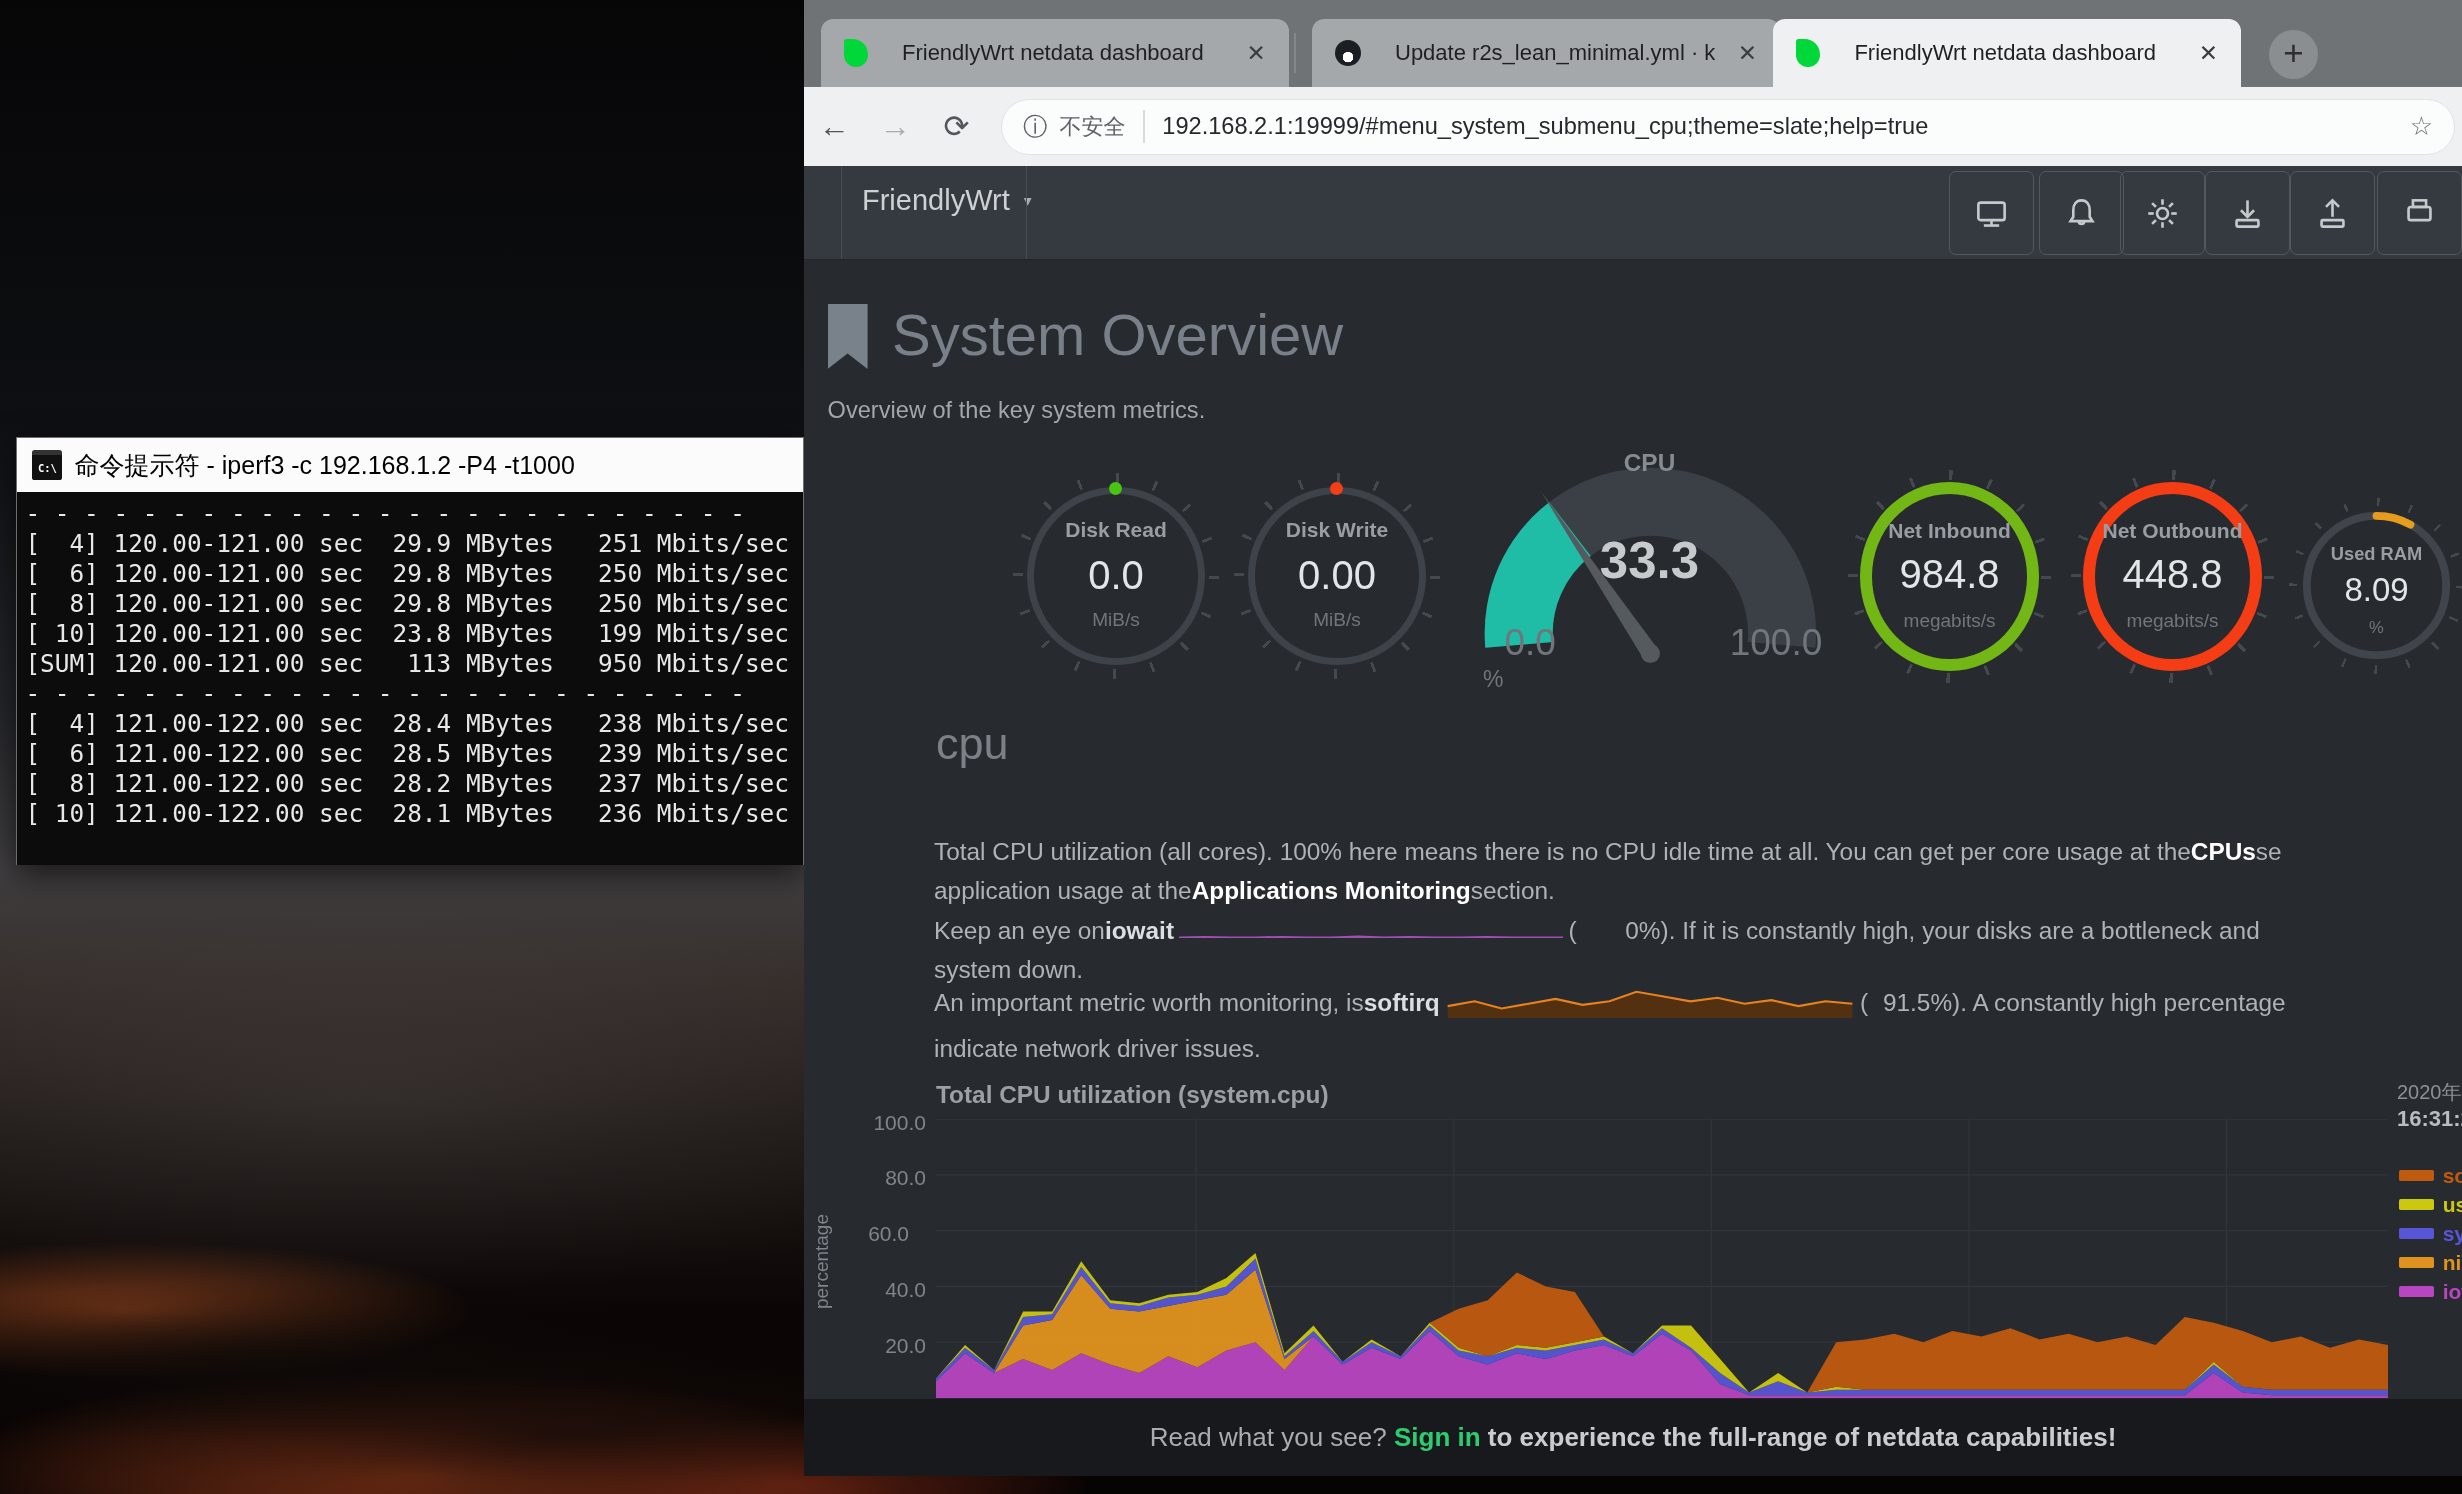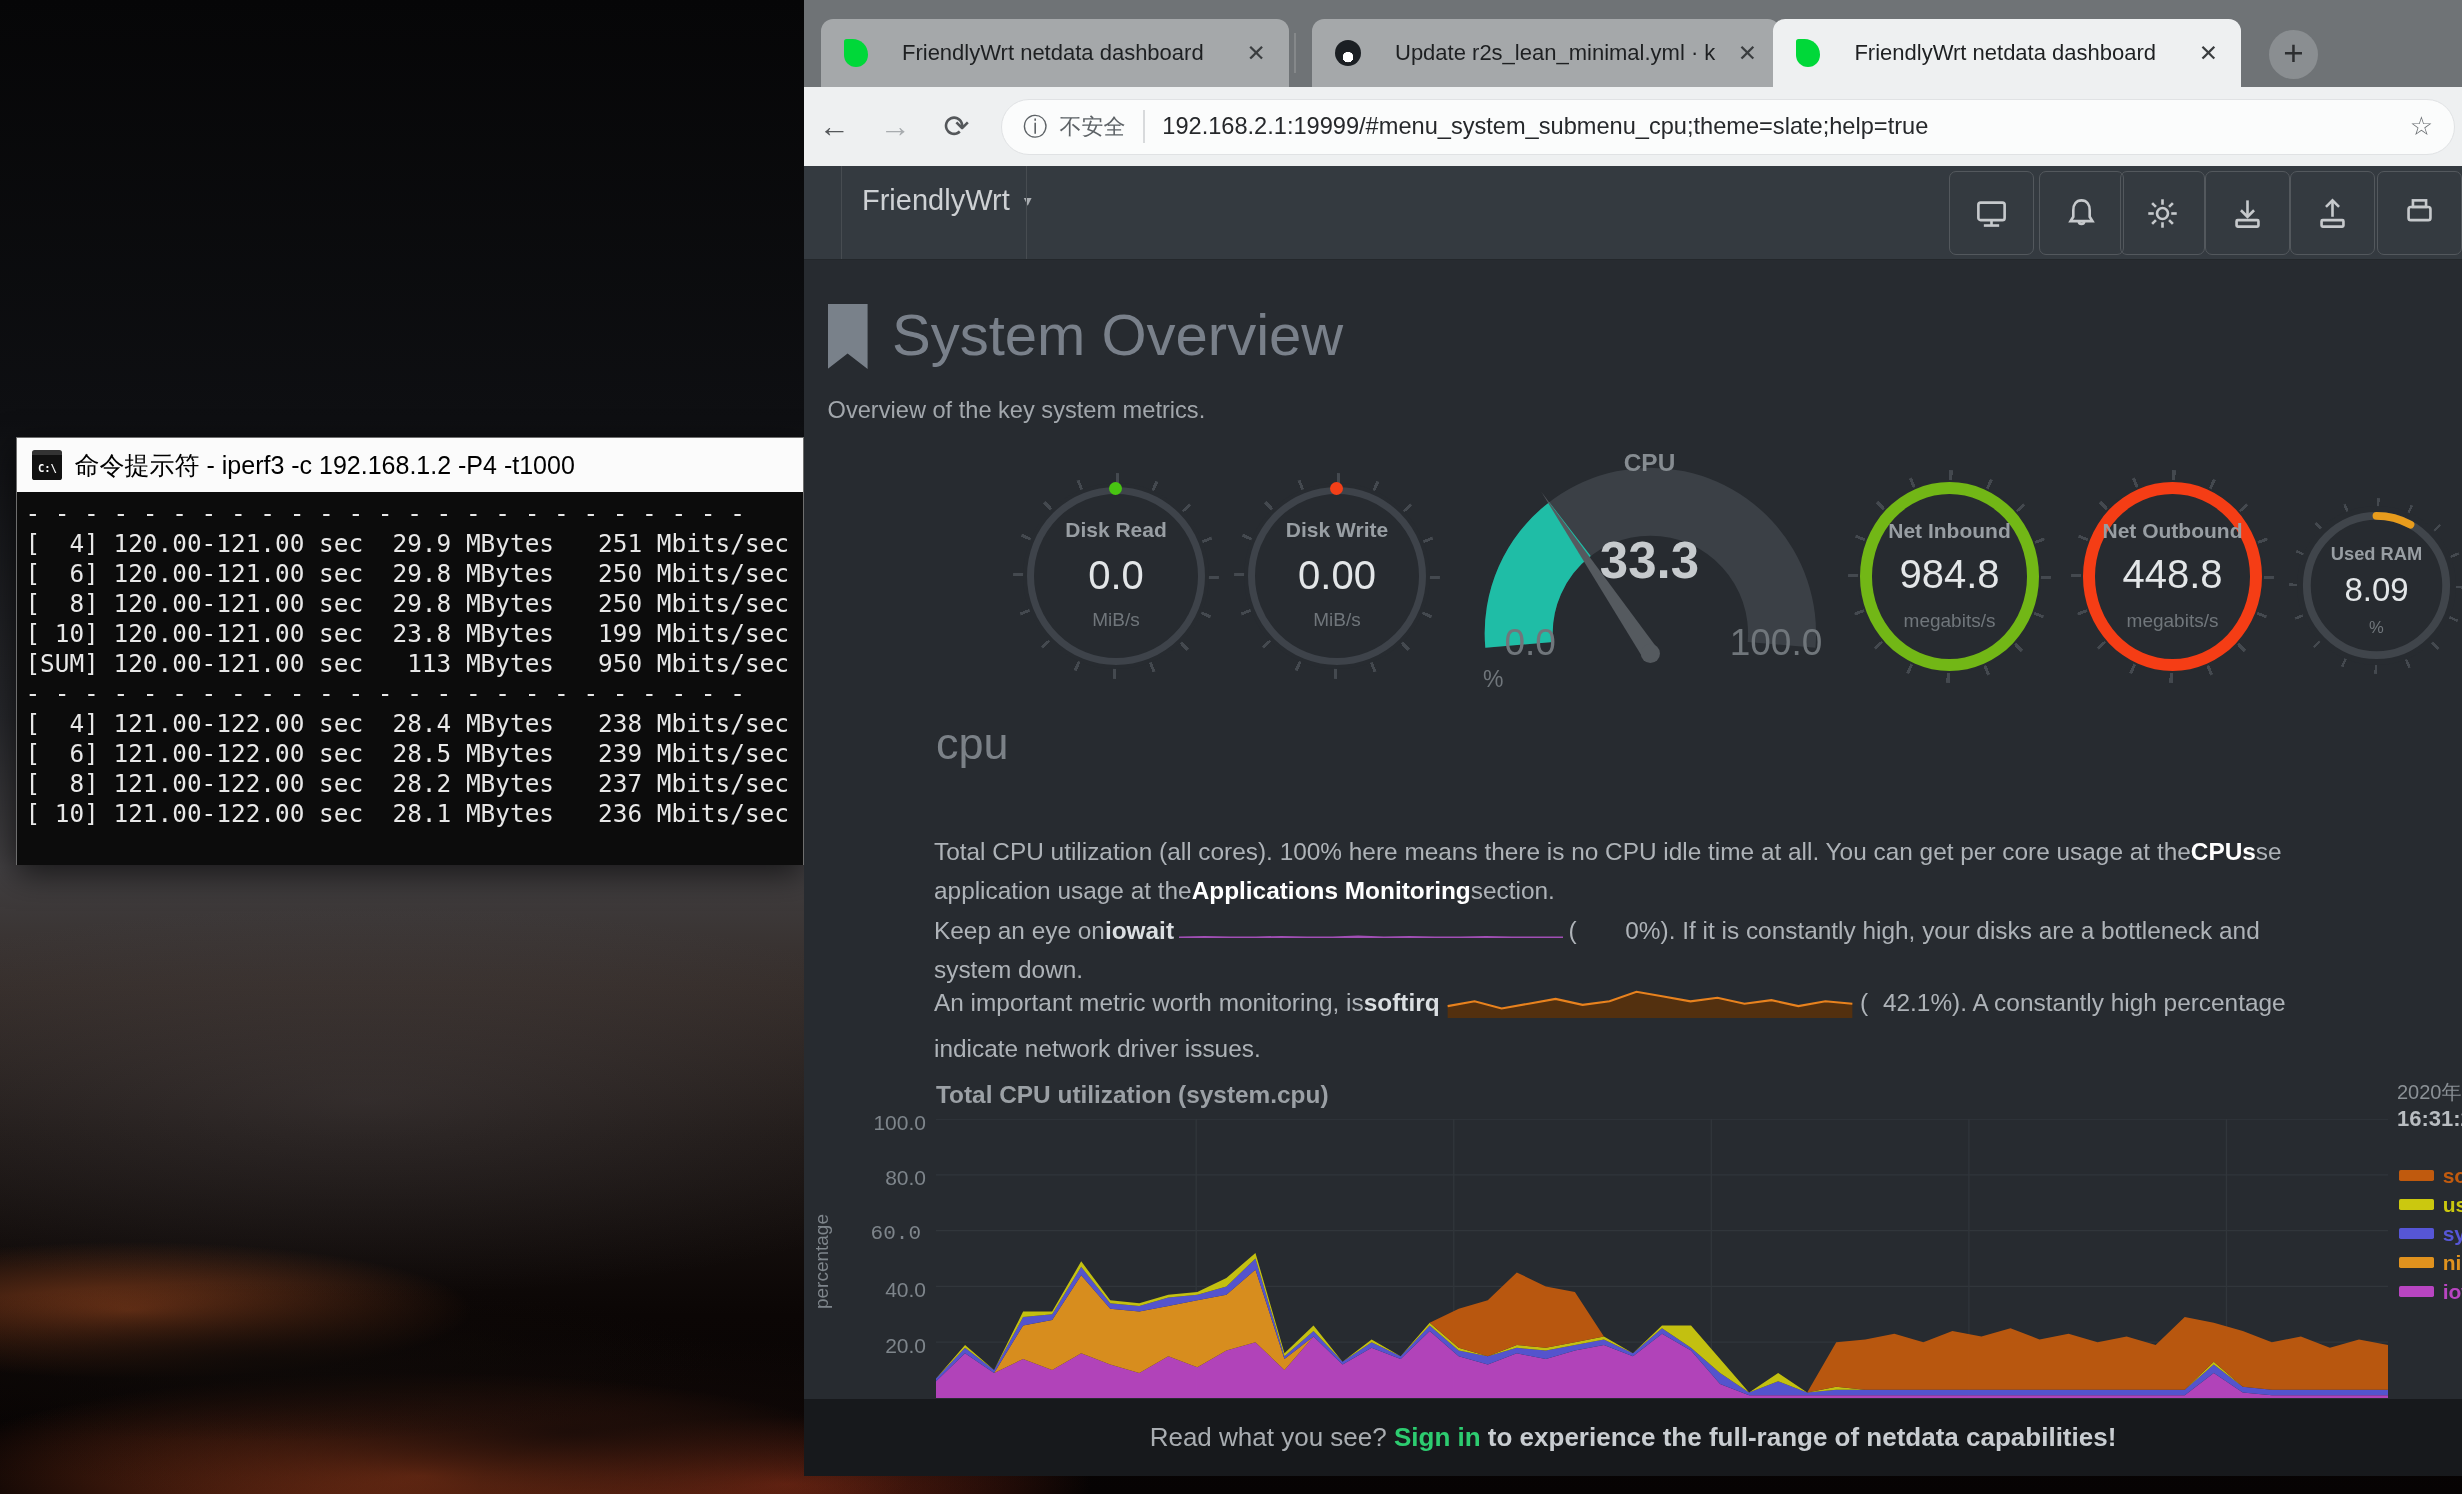--- a/index.html
+++ b/index.html
@@ -349,40 +349,40 @@
     </div>
     <div class="nd-par" style="top:983px;">
       <div class="nd-line">
           <span>An important metric worth monitoring, is </span>
           <span class="nd-bold">softirq</span>
         <svg class="spark" id="spark-softirq" width="410" height="31" viewBox="0 0 470 36">
             <path d="M0,22.153846153846153L31.3,16.6L62.7,24.9L94.0,19.4L125.3,13.8L156.7,20.8L188.0,16.6L219.3,5.5L250.7,11.1L282.0,16.6L313.3,12.5L344.7,19.4L376.0,15.2L407.3,22.2L438.7,16.6L470.0,19.4L470,36 L0,36 Z" fill="#53300f"></path>
             <path d="M0,22.153846153846153L31.3,16.6L62.7,24.9L94.0,19.4L125.3,13.8L156.7,20.8L188.0,16.6L219.3,5.5L250.7,11.1L282.0,16.6L313.3,12.5L344.7,19.4L376.0,15.2L407.3,22.2L438.7,16.6L470.0,19.4" stroke="#e8821e" stroke-width="2.5" fill="none"></path>
           </svg>
         <span>(</span>
-          <span class="paren-val">42.1%</span>
+          <span class="paren-val">91.5%</span>
           <span>). A constantly high percentage</span>
         </div>
     </div>
     <div class="nd-par" style="top:1029px;">
       <div class="nd-line">
           <span>indicate network driver issues.</span>
         </div>
     </div>
 
     <div class="chart-title">Total CPU utilization (system.cpu)</div>
     <div class="chart-date">
       <div class="d1">2020年3</div>
       <div class="d2">16:31:2</div>
     </div>
     <div class="ylab">percentage</div>
     <div id="yticks">
         <div class="ytick" style="left: 61px; top: 1111px;">100.0</div>
         <div class="ytick" style="left: 61px; top: 1166px;">80.0</div>
-        <div class="ytick" style="left: 56px; top: 1222px; font-family: Liberation Mono, monospace;">60.0</div>
+        <div class="ytick" style="left: 44px; top: 1222px;">60.0</div>
         <div class="ytick" style="left: 61px; top: 1278px;">40.0</div>
         <div class="ytick" style="left: 61px; top: 1334px;">20.0</div>
       </div>
     <svg id="cpu-chart" viewBox="0 0 1663 320" preserveAspectRatio="none">
         <line x1="0" x2="1663" y1="256" y2="256" stroke="#31363b" stroke-width="1.5"></line>
         <line x1="0" x2="1663" y1="192" y2="192" stroke="#31363b" stroke-width="1.5"></line>
         <line x1="0" x2="1663" y1="128" y2="128" stroke="#31363b" stroke-width="1.5"></line>
         <line x1="0" x2="1663" y1="64" y2="64" stroke="#31363b" stroke-width="1.5"></line>
         <line x1="0" x2="1663" y1="0" y2="0" stroke="#31363b" stroke-width="1.5"></line>
         <line x1="298" x2="298" y1="0" y2="320" stroke="#31363b" stroke-width="1.5"></line>

